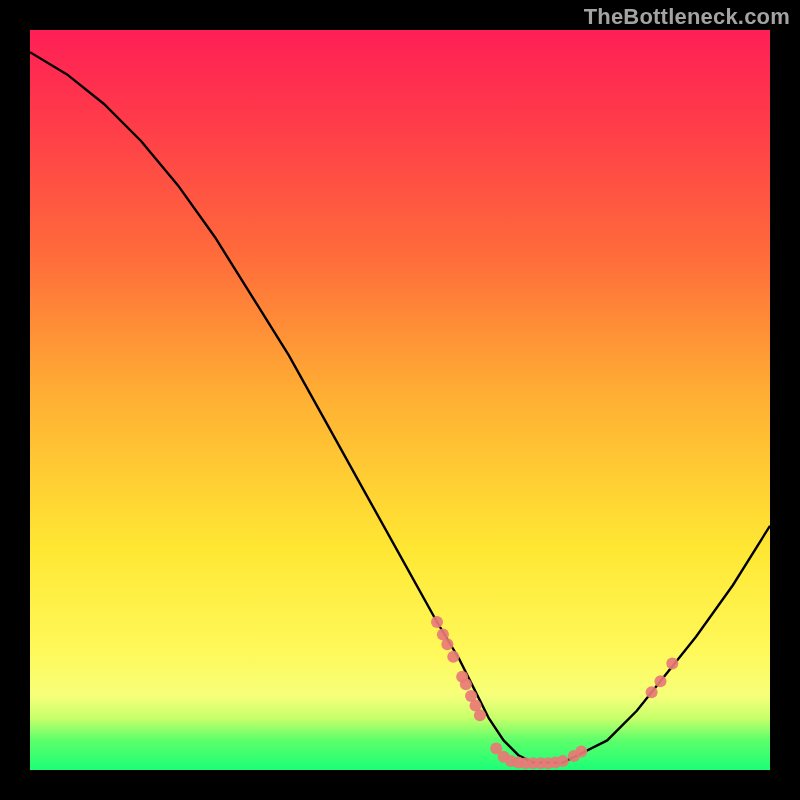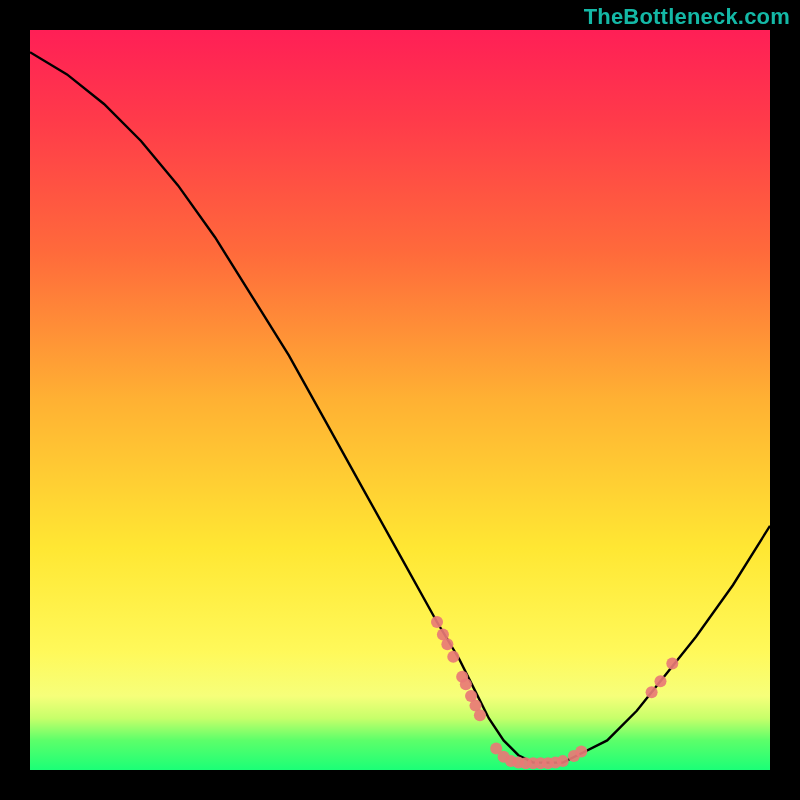--- a/index.html
+++ b/index.html
@@ -14,21 +14,21 @@
   .frame {
     position: relative;
     width: 800px;
     height: 800px;
     background: #000;
   }
   .watermark {
     position: absolute;
     top: 4px;
     right: 10px;
-    color: #14b8a6;
+    color: #a3a3a3;
     font-size: 22px;
     font-weight: bold;
     letter-spacing: 0.2px;
     z-index: 10;
   }
   .plot {
     position: absolute;
     left: 30px;
     top: 30px;
     width: 740px;

